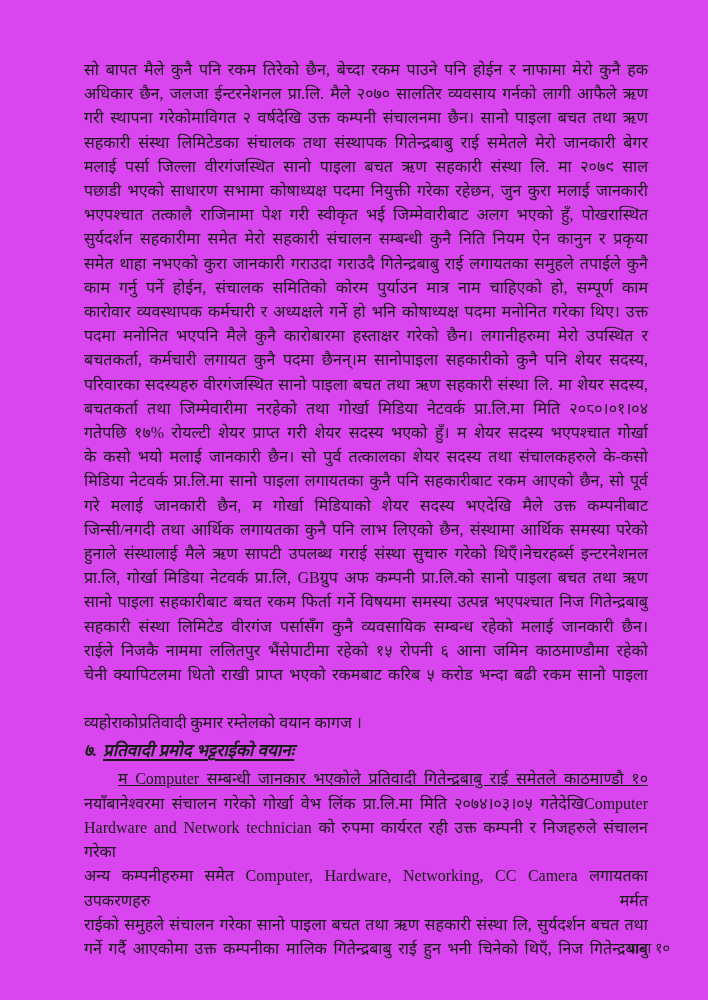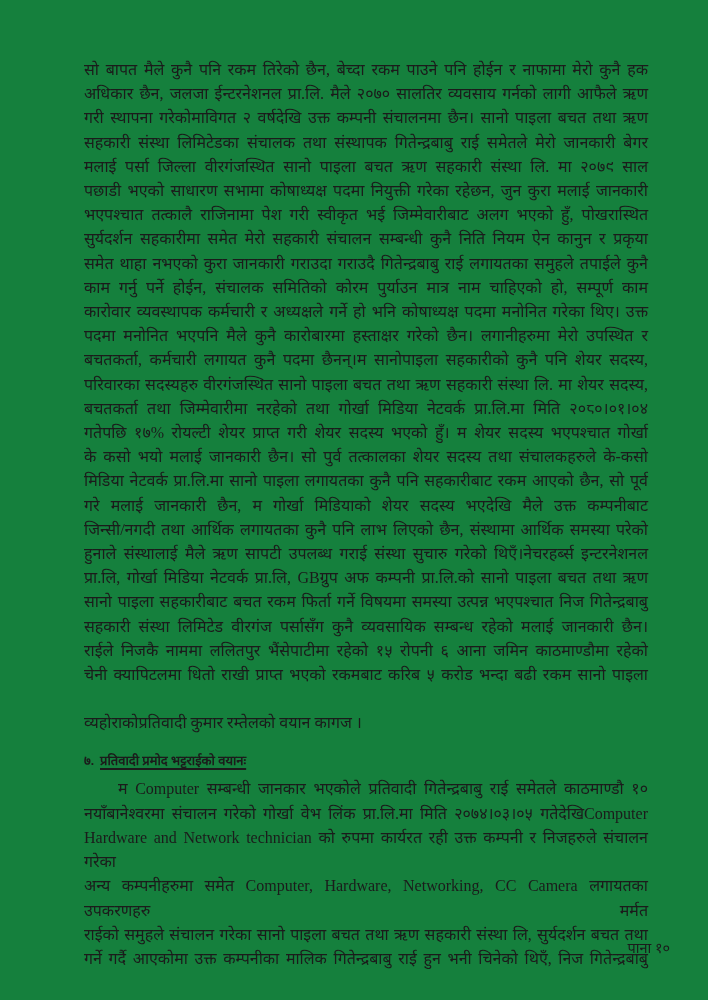--- a/index.html
+++ b/index.html
@@ -4,21 +4,21 @@
 <style>
   html, body {
     margin: 0;
     padding: 0;
     background: #ffffff;
   }
   .page {
     position: relative;
     width: 708px;
     height: 1000px;
-    background: #15803d;
+    background: #d946ef;
     overflow: hidden;
     font-family: "Liberation Serif", "DejaVu Serif", serif;
     color: #1b1b1b;
   }
   .textblock {
     position: absolute;
     left: 84px;
     top: 58px;
     width: 564px;
   }
@@ -30,27 +30,29 @@
     white-space: normal;
   }
   
   .para.end-left .line:last-child {
     text-align-last: left;
     margin-top: 24px;
   }
   
   .para.indent-first .line:first-child {
     text-indent: 34px;
+    text-decoration: underline;
   }
   .heading {
-    margin-top: 13px;
+    margin-top: 3px;
     margin-bottom: 4px;
-    font-size: 13px;
+    font-size: 17px;
     line-height: 25px;
     font-weight: bold;
+    font-style: italic;
   }
   .heading .h-num {
     margin-right: 6px;
   }
   .heading .h-title {
     text-decoration: underline;
     text-underline-offset: 3px;
     text-decoration-thickness: 1.5px;
   }
   .footer {

